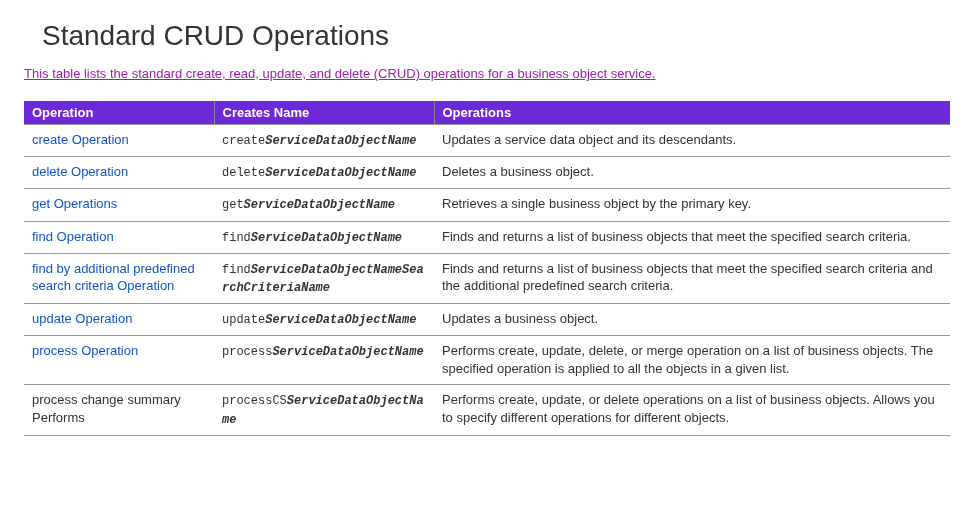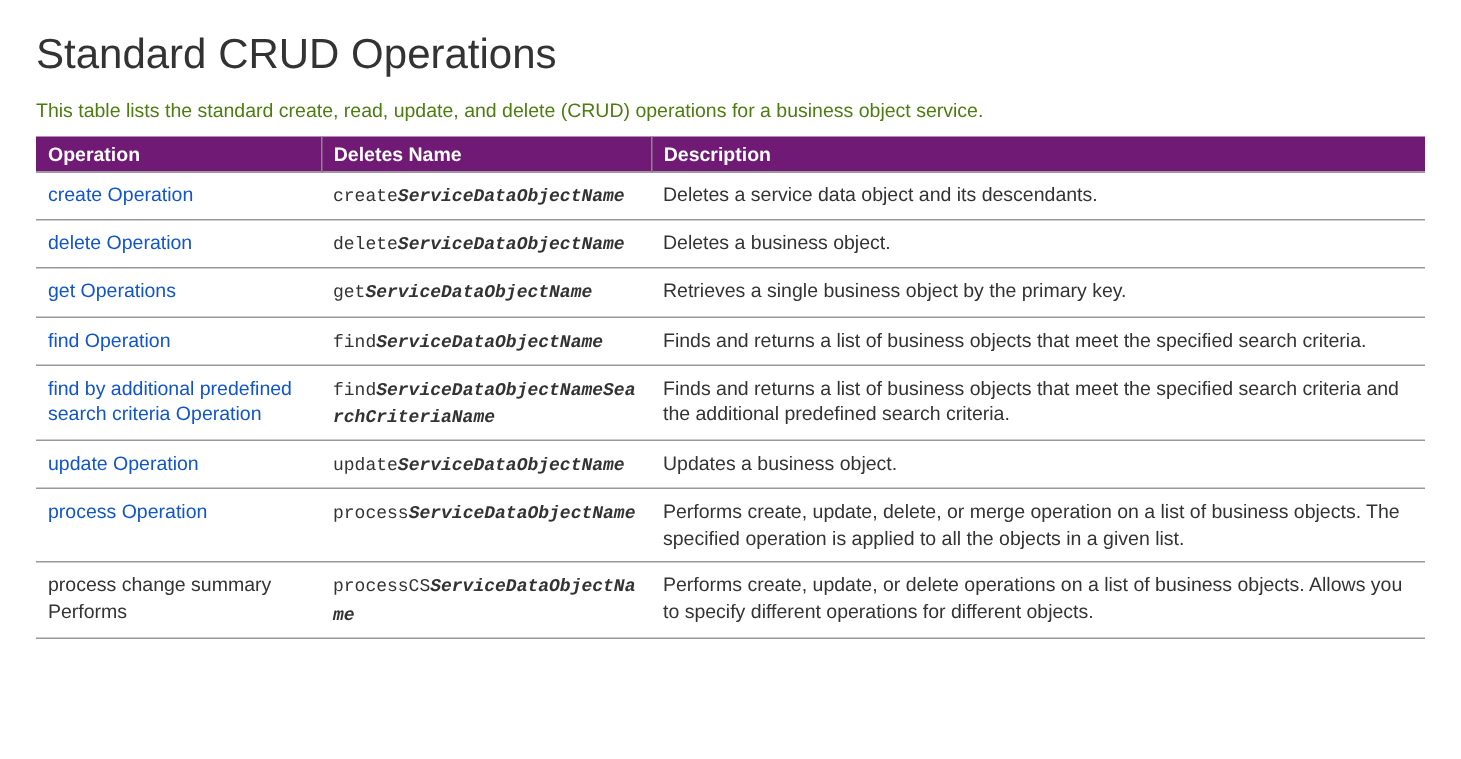--- a/index.html
+++ b/index.html
@@ -8,38 +8,39 @@
     padding: 20px 24px;
     font-family: Arial, Helvetica, sans-serif;
     font-size: 13px;
     color: #333;
     background: #fff;
     width: 974px;
   }
   h1 {
     font-size: 28px;
     font-weight: 400;
-    margin: 0 0 14px 0;
+    margin: 0 0 14px 18px;
     color: #333;
   }
   .intro {
     font-size: 13px;
-    color: #4d7c0f;
-    margin-bottom: 10px;
+    color: #a21caf;
+    margin-bottom: 20px;
+    text-decoration: underline;
   }
   table {
     border-collapse: collapse;
     width: 100%;
     table-layout: fixed;
   }
   col.col-op   { width: 190px; }
   col.col-meth { width: 220px; }
   col.col-desc { width: auto; }
   thead th {
-    background: #701a75;
+    background: #6d28d9;
     color: #fff;
     text-align: left;
     font-weight: 700;
     font-size: 13px;
     padding: 4px 8px;
     border-right: 1px solid #888;
   }
   thead th:last-child { border-right: none; }
   tbody td {
     padding: 6px 8px 7px 8px;
@@ -73,29 +74,29 @@
 
 <table>
   <colgroup>
     <col class="col-op">
       <col class="col-meth">
       <col class="col-desc">
   </colgroup>
   <thead>
     <tr>
       <th>Operation</th>
-      <th>Deletes Name</th>
-      <th>Description</th>
+      <th>Creates Name</th>
+      <th>Operations</th>
     </tr>
   </thead>
   <tbody id="table-body">
       <tr>
         <td><a href="#" class="op-link">create Operation</a></td>
         <td><span class="method"><span class="prefix">create</span><span class="suffix">ServiceDataObjectName</span></span></td>
-        <td>Deletes a service data object and its descendants.</td>
+        <td>Updates a service data object and its descendants.</td>
       </tr>
       <tr>
         <td><a href="#" class="op-link">delete Operation</a></td>
         <td><span class="method"><span class="prefix">delete</span><span class="suffix">ServiceDataObjectName</span></span></td>
         <td>Deletes a business object.</td>
       </tr>
       <tr>
         <td><a href="#" class="op-link">get Operations</a></td>
         <td><span class="method"><span class="prefix">get</span><span class="suffix">ServiceDataObjectName</span></span></td>
         <td>Retrieves a single business object by the primary key.</td>

